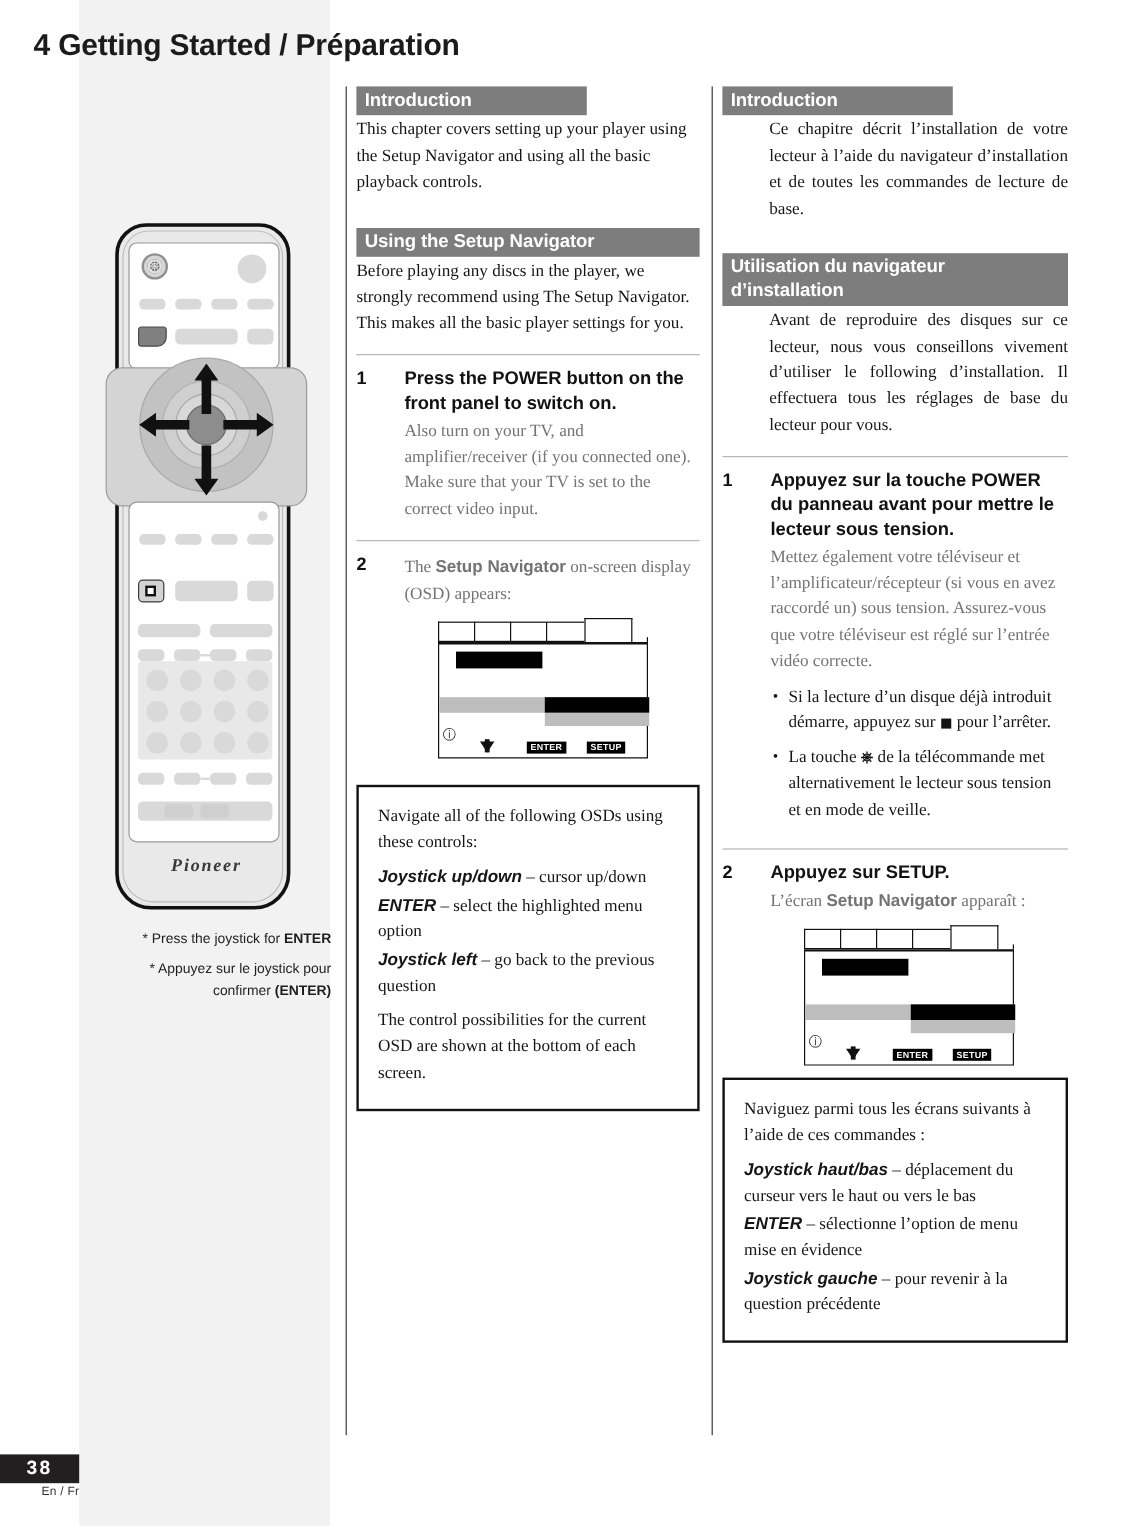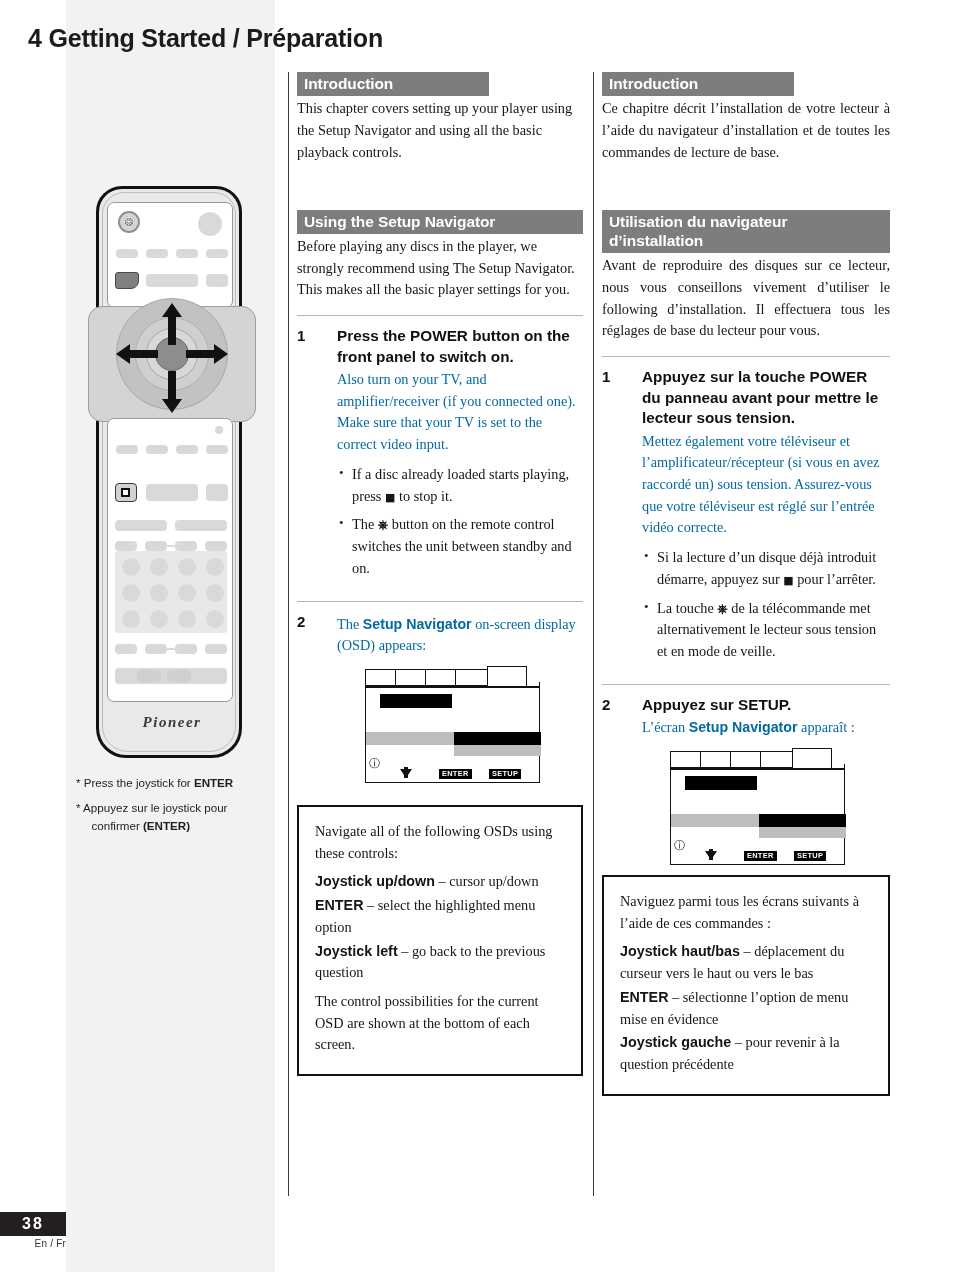--- a/index.html
+++ b/index.html
@@ -229,21 +229,21 @@
   .remote-caption {
     position: absolute;
     left: 76px;
     top: 774px;
     width: 200px;
     font-family: "Liberation Sans", sans-serif;
     font-size: 11.6px;
     color: #1e1e1e;
     line-height: 1.5;
   }
-  .remote-caption p { margin: 0 0 8px 0; text-indent: -9px; padding-left: 9px; }
+  .remote-caption p { margin: 0 0 8px 0; text-indent: -9px; padding-left: 9px; text-align: right; }
   .remote-caption b { font-weight: bold; }
 
   
   .col {
     position: absolute;
     top: 72px;
   }
   .col-en { left: 297px; width: 286px; }
   .col-fr { left: 602px; width: 288px; }
 
@@ -251,30 +251,30 @@
     background: #7d7d7d;
     color: #ffffff;
     font-family: "Liberation Sans", sans-serif;
     font-weight: bold;
     font-size: 15.5px;
     padding: 2px 0 3px 7px;
     letter-spacing: -0.1px;
     line-height: 1.25;
   }
   .sec-head.narrow { display: inline-block; padding-right: 96px; }
-  .sec-head.medium { display: block; padding-right: 6px; margin-top: 20px; }
+  .sec-head.medium { display: block; padding-right: 6px; }
 
   p.body {
     margin: 2px 0 0 0;
     font-family: "Liberation Serif", serif;
     font-size: 14.3px;
     line-height: 1.52;
     color: #151515;
   }
-  .col-fr p.body { text-align: justify; }
+  .col-fr p.body { text-align: justify; margin-left: 39px; }
 
   .spacer-lg { height: 26px; }
 
   hr.rule {
     border: none;
     border-top: 1.5px solid #b5b5b5;
     margin: 14px 0 10px 0;
   }
 
   
@@ -294,21 +294,21 @@
     font-weight: bold;
     font-size: 15.3px;
     line-height: 1.34;
     color: #111;
     margin: 0;
   }
   .step-text {
     font-family: "Liberation Serif", serif;
     font-size: 14.3px;
     line-height: 1.52;
-    color: #0369a1;
+    color: #737373;
     margin: 2px 0 0 0;
   }
   .step-text b { font-family: "Liberation Sans", sans-serif; font-weight: bold; font-size: 14.2px; }
 
   ul.bullets { list-style: none; margin: 8px 0 0 0; padding: 0; }
   ul.bullets li {
     position: relative;
     padding-left: 15px;
     margin-bottom: 7px;
     font-family: "Liberation Serif", serif;
@@ -411,20 +411,21 @@
     font-family: "Liberation Serif", serif;
     font-size: 14.3px;
     line-height: 1.52;
     color: #151515;
   }
   .info-box p.gap { margin-top: 7px; }
   .info-box b {
     font-family: "Liberation Sans", sans-serif;
     font-weight: bold;
     font-size: 14.3px;
+    font-style: italic;
   }
 
   
   .page-num-box {
     position: absolute;
     left: 0;
     top: 1212px;
     width: 66px;
     height: 24px;
     background: #231f20;
@@ -559,24 +560,20 @@
   <div class="sec-head medium">Using the Setup Navigator</div>
   <p class="body">Before playing any discs in the player, we strongly recommend using The Setup Navigator. This makes all the basic player settings for you.</p>
 
   <hr class="rule">
 
   <div class="step">
     <div class="step-num">1</div>
     <div class="step-body">
       <p class="step-title">Press the POWER button on the front panel to switch on.</p>
       <p class="step-text">Also turn on your TV, and amplifier/receiver (if you connected one). Make sure that your TV is set to the correct video input.</p>
-      <ul class="bullets">
-        <li><span>If a disc already loaded starts playing, press </span><span class="sq">■</span><span> to stop it.</span></li>
-        <li><span>The </span><span class="pwr">⎈</span><span> button on the remote control switches the unit between standby and on.</span></li>
-      </ul>
     </div>
   </div>
 
   <hr class="rule">
 
   <div class="step">
     <div class="step-num">2</div>
     <div class="step-body">
       <p class="step-text"><span>The </span><b>Setup Navigator</b><span> on-screen display (OSD) appears:</span></p>
     </div>

